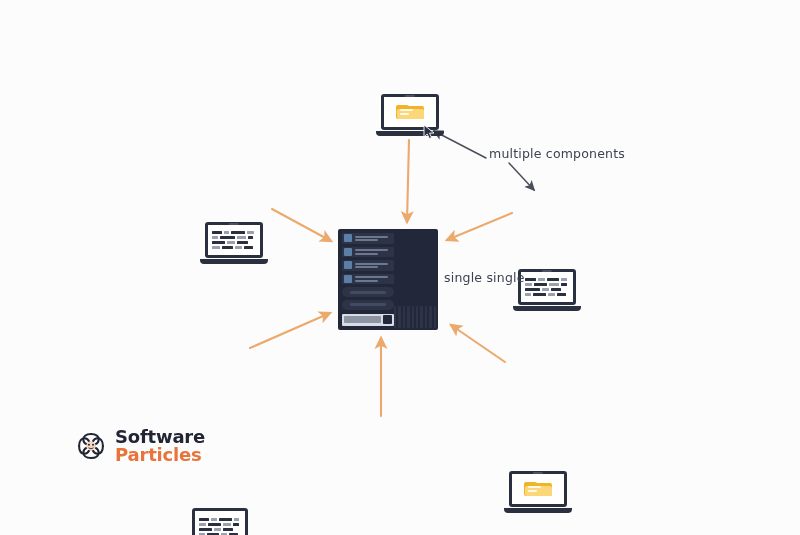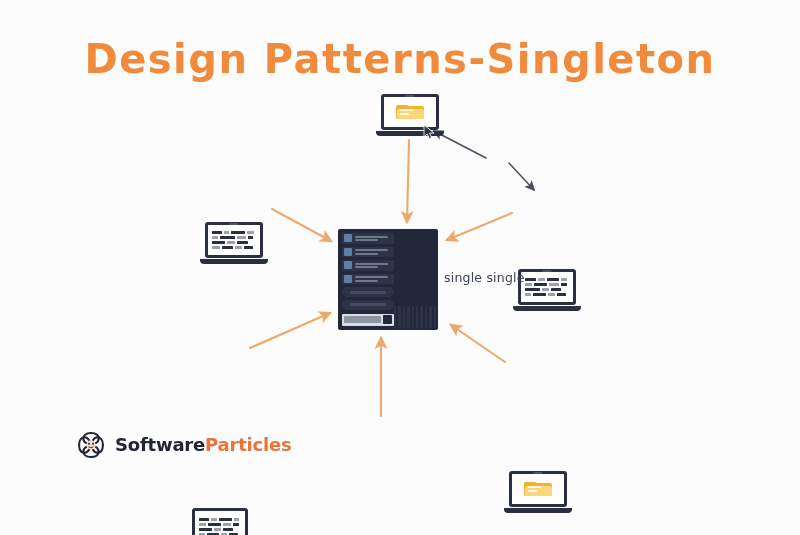--- a/index.html
+++ b/index.html
@@ -289,21 +289,21 @@
   #logo {
     position: absolute;
     left: 74px;
     top: 428px;
     display: flex;
     align-items: center;
     gap: 7px;
   }
   #logo-text {
     display: flex;
-    flex-direction: row;
+    flex-direction: column;
     line-height: 1.0;
     justify-content: center;
   }
   #logo-line1 {
     font-family: "DejaVu Sans", sans-serif;
     font-size: 18px;
     font-weight: 700;
     color: #222533;
     letter-spacing: -.2px;
   }
@@ -313,21 +313,20 @@
     font-weight: 700;
     color: #e8743b;
     letter-spacing: -.2px;
   }
 </style>
 </head>
 <body>
 
 <div id="stage">
 
-  <div id="page-title">Design Patterns-Singleton</div>
 
   <svg id="arrow-layer" viewBox="0 0 800 535" xmlns="http://www.w3.org/2000/svg">
     <defs>
       <marker id="arrowhead-orange" markerWidth="7" markerHeight="7" refX="5.2" refY="3.5" orient="auto">
         <path d="M0,0.4 L6.4,3.5 L0,6.6 L1.5,3.5 Z" fill="#eba96c"></path>
       </marker>
       <marker id="arrowhead-gray" markerWidth="8" markerHeight="8" refX="6" refY="4" orient="auto">
         <path d="M0,0.6 L7.2,4 L0,7.4 L1.7,4 Z" fill="#4b4f5c"></path>
       </marker>
     </defs>
@@ -527,20 +526,21 @@
             <span class="tok lite" style="width:16%"></span>
             <span class="tok" style="width:20%"></span>
           </div>
       </div>
     </div>
 
   </div>
 
   <div class="annotation" id="label-single-server">single single</div>
 
+  <div class="annotation" id="label-multiple-components">multiple components</div>
 
   <div id="logo">
     <svg width="34" height="34" viewBox="0 0 40 40">
       <g fill="none" stroke="#222533" stroke-width="2.4" stroke-linecap="round">
         <path d="M20,6 C13.5,6 11,9 11,12.5 C11,15 12.6,16.8 15,18"></path>
         <path d="M20,6 C26.5,6 29,9 29,12.5 C29,15 27.4,16.8 25,18"></path>
         <path d="M20,34 C13.5,34 11,31 11,27.5 C11,25 12.6,23.2 15,22"></path>
         <path d="M20,34 C26.5,34 29,31 29,27.5 C29,25 27.4,23.2 25,22"></path>
         <path d="M6,20 C6,13.5 9,11 12.5,11 C15,11 16.8,12.6 18,15"></path>
         <path d="M6,20 C6,26.5 9,29 12.5,29 C15,29 16.8,27.4 18,25"></path>

